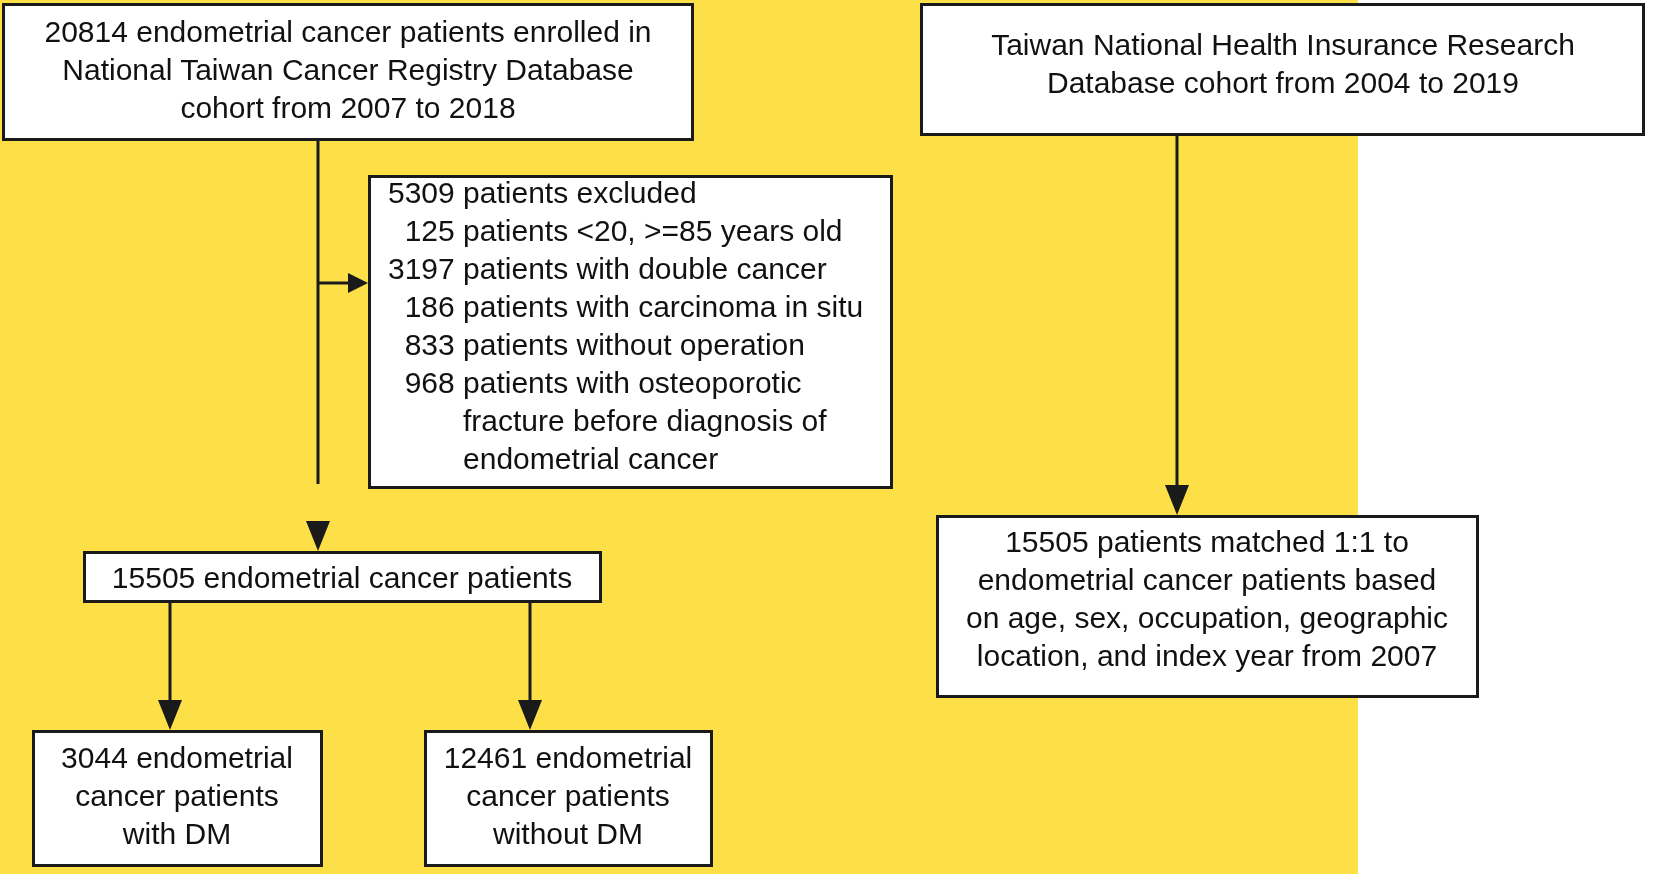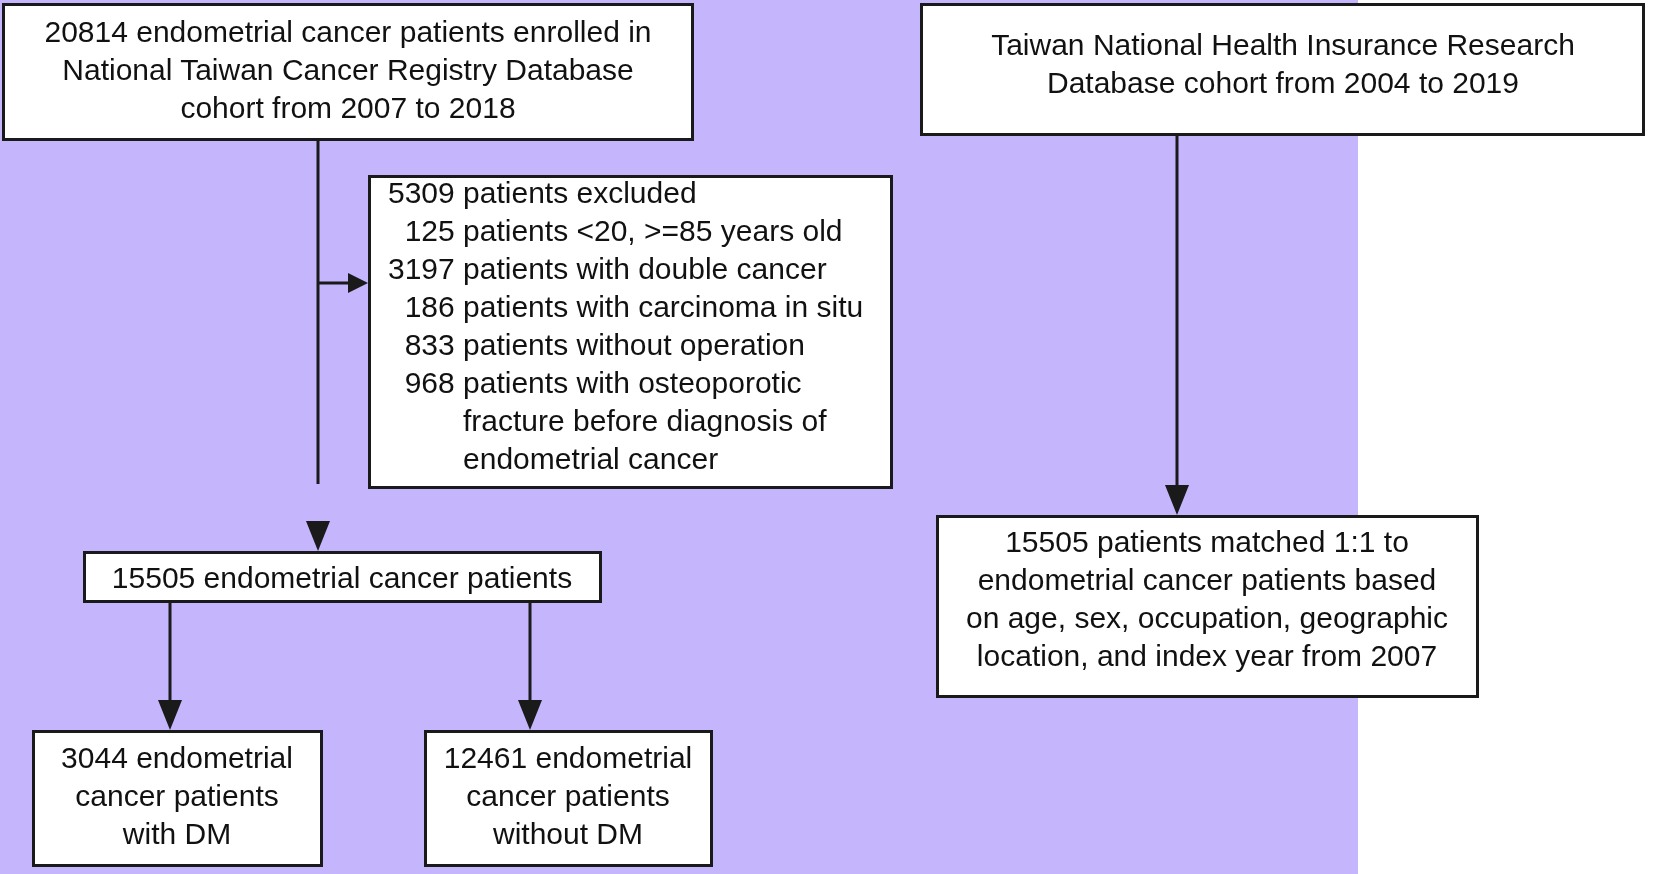--- a/index.html
+++ b/index.html
@@ -10,21 +10,21 @@
   body {
     width: 1654px;
     height: 874px;
     overflow: hidden;
     font-family: "Liberation Sans", sans-serif;
   }
   #flowchart-root {
     position: relative;
     width: 1358px;
     height: 874px;
-    background: #c4b5fd;
+    background: #fde047;
   }
   svg.flow-svg {
     position: absolute;
     top: 0;
     left: 0;
     width: 1654px;
     height: 874px;
     display: block;
   }
   .node-box {

